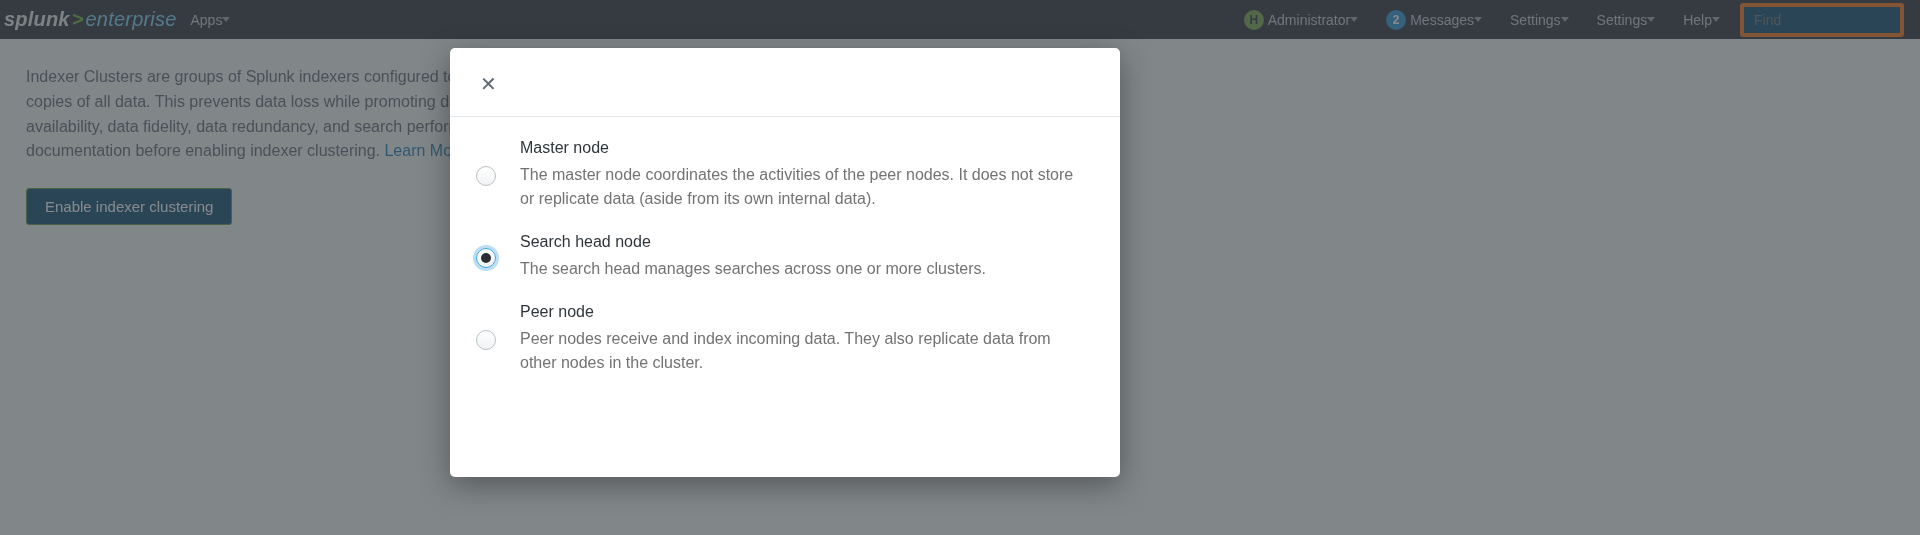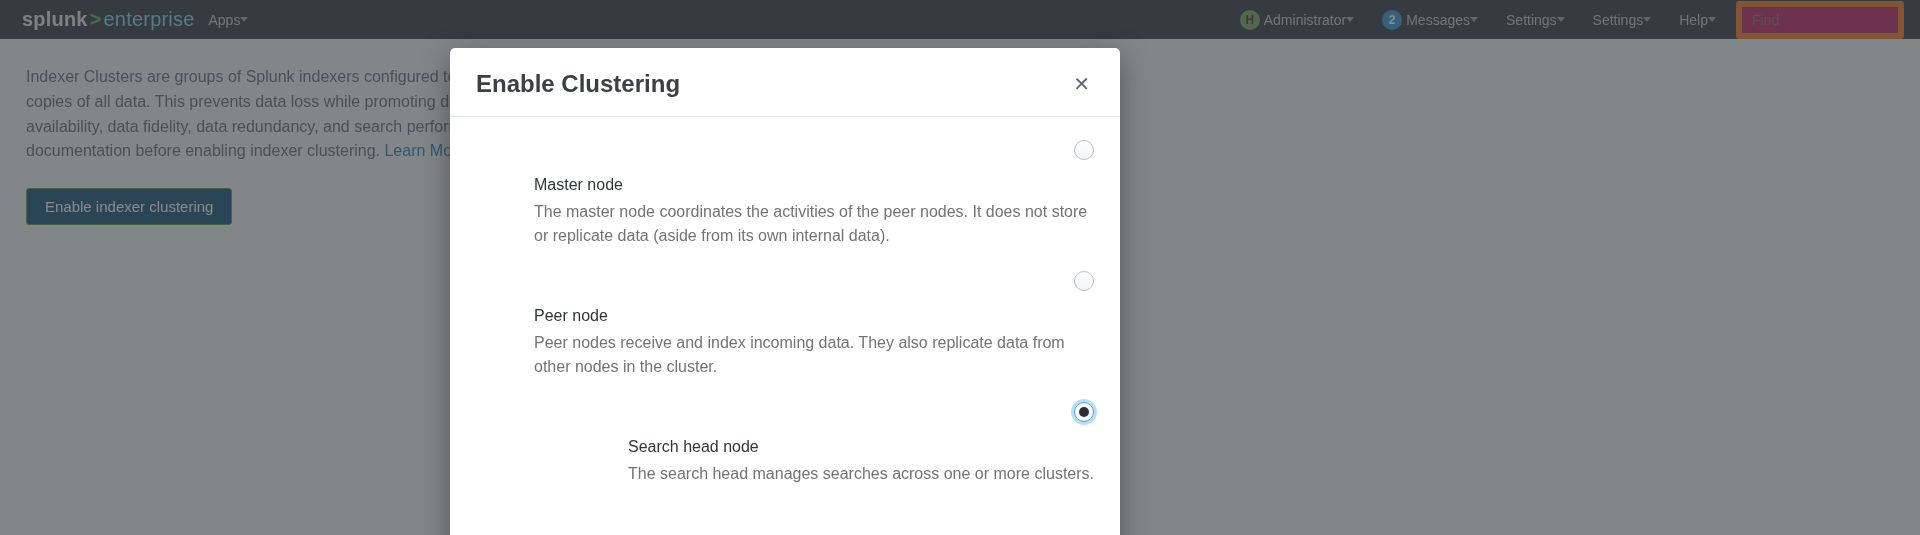--- a/index.html
+++ b/index.html
@@ -20,23 +20,24 @@
     background: #2b3136;
     color: #c3c9ce;
     display: flex;
     align-items: center;
     font-size: 14px;
     z-index: 1;
   }
   .brand {
     display: flex;
     align-items: flex-start;
-    padding-left: 22px;
+    padding-left: 4px;
     font-weight: 600;
     letter-spacing: .2px;
+    font-style: italic;
   }
   .brand .sp {
     color: #e5e7e8;
     font-size: 20px;
     font-weight: 700;
   }
   .brand .gt {
     color: #6ab33e;
     font-size: 20px;
     padding: 0 2px;
@@ -77,26 +78,26 @@
     color: #fff;
     font-size: 12px; font-weight: 700;
     display: flex; align-items: center; justify-content: center;
     margin-right: 4px;
   }
   .searchbox {
     display: flex;
     align-items: center;
     height: 26px;
     width: 140px;
-    border: 6px solid #f97316;
+    border: 4px solid #f97316;
     border-radius: 3px;
     margin: 0 16px 0 6px;
     padding: 0 8px;
     color: #7e868c;
-    background: #be185d;
+    background: #0c4a6e;
   }
   .searchbox input {
     flex: 1;
     background: transparent;
     border: none;
     outline: none;
     color: #c3c9ce;
     font-size: 14px;
   }
 
@@ -175,24 +176,23 @@
     color: #5e6a74;
     cursor: pointer;
     line-height: 1;
     padding: 4px;
   }
   .modal-body {
     padding: 22px 26px 80px 26px;
   }
   .opt {
     display: flex;
-    align-items: flex-end;
-    gap: 16px;
+    align-items: center;
+    gap: 24px;
     margin-bottom: 22px;
-    flex-direction: column;
   }
   .radio {
     flex: none;
     width: 18px; height: 18px;
     border: 1px solid #b9c1c7;
     border-radius: 50%;
     margin-top: 1px;
     position: relative;
     background: linear-gradient(#ffffff,#f1f3f4);
     cursor: pointer;
@@ -272,43 +272,42 @@
     <span>documentation before enabling indexer clustering.</span>
     <a href="#">Learn More</a>
   </p>
   <button class="btn-enable">Enable indexer clustering</button>
 </div>
 
 <div class="scrim"></div>
 
 <div class="modal">
   <div class="modal-head">
-    <h2>Enable Clustering</h2>
     <span class="close-x">✕</span>
   </div>
   <div class="modal-body">
 
     <div class="opt">
       <div class="radio"></div>
       <div class="texts">
         <div class="title">Master node</div>
         <div class="desc">The master node coordinates the activities of the peer nodes. It does not store or replicate data (aside from its own internal data).</div>
       </div>
     </div>
 
     <div class="opt">
+      <div class="radio selected"></div>
+      <div class="texts">
+        <div class="title">Search head node</div>
+        <div class="desc">The search head manages searches across one or more clusters.</div>
+      </div>
+    </div>
+
+    <div class="opt">
       <div class="radio"></div>
       <div class="texts">
         <div class="title">Peer node</div>
         <div class="desc">Peer nodes receive and index incoming data. They also replicate data from other nodes in the cluster.</div>
       </div>
     </div>
 
-    <div class="opt">
-      <div class="radio selected"></div>
-      <div class="texts">
-        <div class="title">Search head node</div>
-        <div class="desc">The search head manages searches across one or more clusters.</div>
-      </div>
-    </div>
-
   </div>
 </div>
 
 </body></html>

